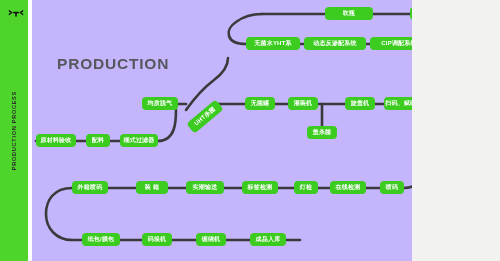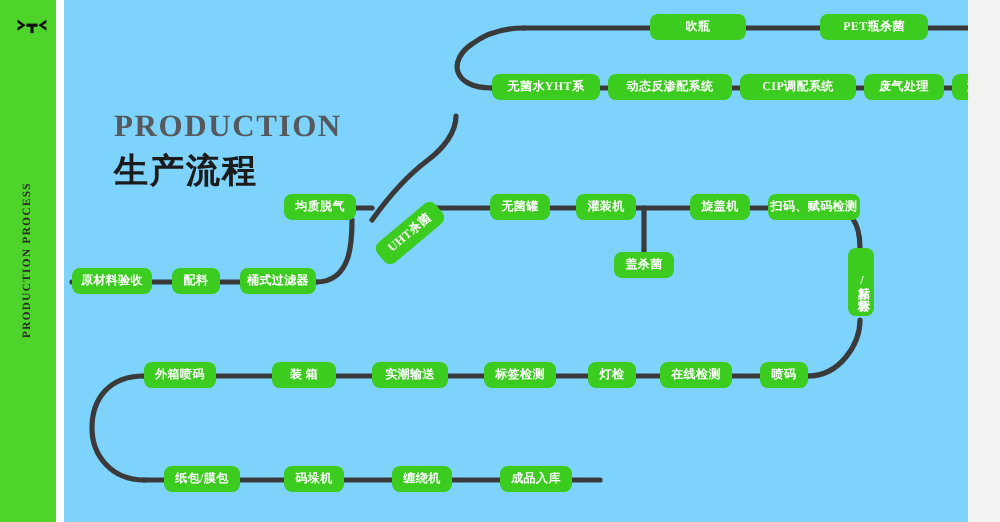--- a/index.html
+++ b/index.html
@@ -1,21 +1,21 @@
 <!DOCTYPE html>
 <html><head>
 <meta charset="utf-8">
 <style>
   html,body{margin:0;padding:0;}
   body{
     width:500px;height:261px;overflow:hidden;
     background:#f2f2f0;
     font-family:"Liberation Sans","DejaVu Sans",sans-serif;
   }
-  .page{position:relative;width:484px;height:261px;background:#7dd3fc;overflow:hidden;font-family:Liberation Serif, serif;}
+  .page{position:relative;width:412px;height:261px;background:#c4b5fd;overflow:hidden;}
 
   
   .sidebar{
     position:absolute;left:0;top:0;width:28px;height:261px;
     background:#4ed42a;
   }
   .sidebar-logo{
     position:absolute;left:8px;top:8px;width:16px;height:10px;
   }
   .sidebar-vtext{
@@ -91,21 +91,20 @@
       <path d="M18 11 h4 v10 h-4 z" fill="#111"></path>
     </svg>
     <div class="sidebar-vtext">
       <span>PRODUCTION PROCESS</span>
     </div>
   </div>
   <div class="sidebar-edge"></div>
 
   <div class="heading">
     <div class="en">PRODUCTION</div>
-    <div class="cn">生产流程</div>
   </div>
 
   <svg class="lines" viewBox="0 0 500 261">
     <g fill="none" stroke="#3a3a3a" stroke-width="2.6" stroke-linecap="round" stroke-linejoin="round">
 
       <line x1="36" y1="141" x2="158" y2="141"></line>
 
       <path d="M158 141 C 176 141, 176 120, 176 110"></path>
 
       <line x1="168" y1="104" x2="186" y2="104"></line>

